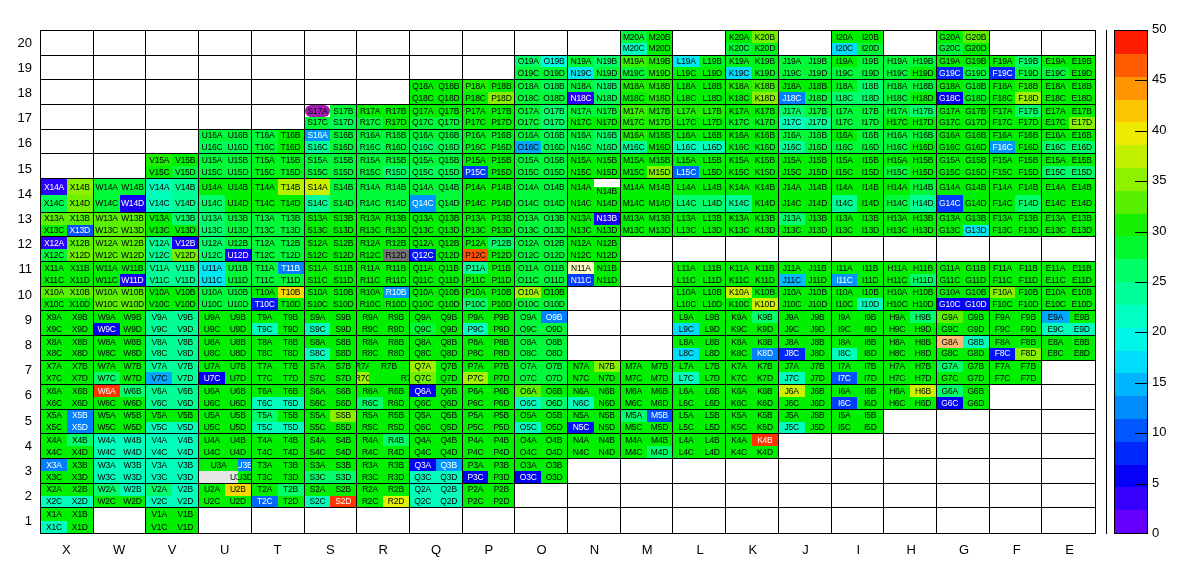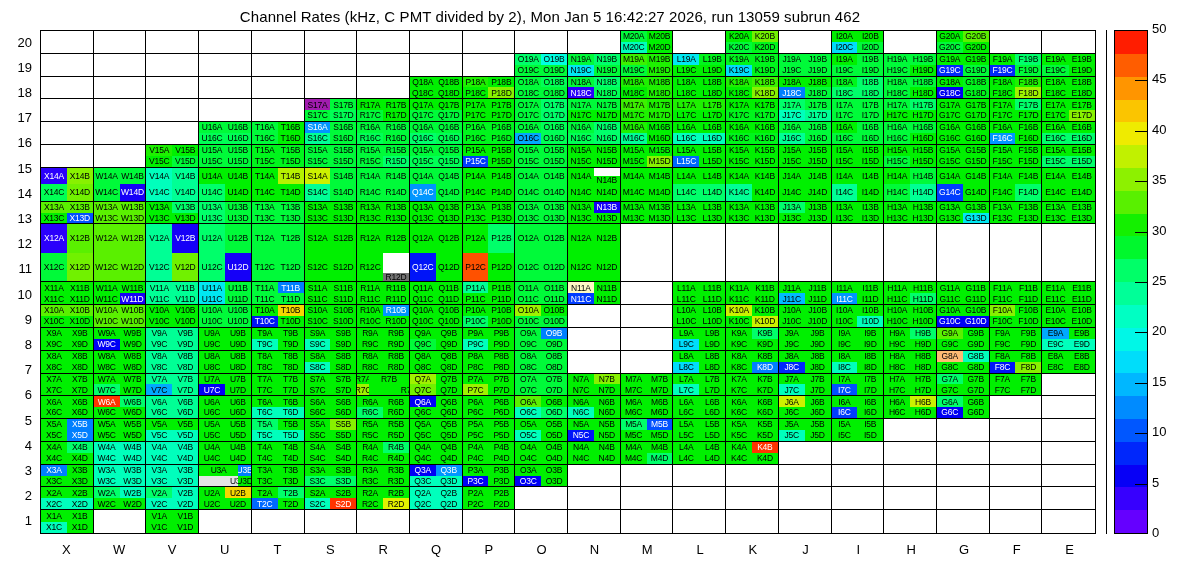--- a/index.html
+++ b/index.html
@@ -38,21 +38,20 @@
   #cbarticks{position:absolute;left:1114px;top:30px;width:34px;height:504px;pointer-events:none;}
   #cbarticks .tk{position:absolute;right:0;width:13px;height:0;border-top:1.5px solid #000;}
   .cblab{position:absolute;left:1152px;font-size:13px;}
   #cbaxis{position:absolute;left:1106px;top:30px;width:0;height:504px;border-left:1px solid #000;}
 </style>
 </head>
 <body>
 
 <div id="root">
 
-  <div id="title">Channel Rates (kHz, C PMT divided by 2), Mon Jan  5 16:42:27 2026, run 13059 subrun 462</div>
 
   <div id="plot">
     <div id="grid">
         <div class="bigcell"></div>
         <div class="bigcell"></div>
         <div class="bigcell"></div>
         <div class="bigcell"></div>
         <div class="bigcell"></div>
         <div class="bigcell"></div>
         <div class="bigcell"></div>
@@ -248,21 +247,21 @@
           <div class="sub" style="background: rgb(0, 240, 0); color: rgb(0, 0, 0);">E18B</div>
           <div class="sub" style="background: rgb(0, 240, 0); color: rgb(0, 0, 0);">E18C</div>
           <div class="sub" style="background: rgb(0, 240, 0); color: rgb(0, 0, 0);">E18D</div>
         </div>
         <div class="bigcell"></div>
         <div class="bigcell"></div>
         <div class="bigcell"></div>
         <div class="bigcell"></div>
         <div class="bigcell"></div>
         <div class="bigcell">
-          <div class="sub" style="background: #a21caf; color: rgb(0, 0, 0);">S17A</div>
+          <div class="sub" style="background: #a21caf; color: rgb(0, 0, 0); border-radius: 6px;">S17A</div>
           <div class="sub" style="background: rgb(0, 250, 57); color: rgb(0, 0, 0);">S17B</div>
           <div class="sub" style="background: rgb(0, 250, 57); color: rgb(0, 0, 0);">S17C</div>
           <div class="sub" style="background: rgb(0, 255, 85); color: rgb(0, 0, 0);">S17D</div>
         </div>
         <div class="bigcell">
           <div class="sub" style="background: rgb(0, 240, 0); color: rgb(0, 0, 0);">R17A</div>
           <div class="sub" style="background: rgb(0, 240, 0); color: rgb(0, 0, 0);">R17B</div>
           <div class="sub" style="background: rgb(0, 250, 57); color: rgb(0, 0, 0);">R17C</div>
           <div class="sub" style="background: rgb(0, 240, 0); color: rgb(0, 0, 0);">R17D</div>
         </div>
@@ -832,21 +831,21 @@
         <div class="bigcell">
           <div class="sub" style="background: rgb(0, 240, 0); color: rgb(0, 0, 0);">S12A</div>
           <div class="sub" style="background: rgb(0, 240, 0); color: rgb(0, 0, 0);">S12B</div>
           <div class="sub" style="background: rgb(0, 240, 0); color: rgb(0, 0, 0);">S12C</div>
           <div class="sub" style="background: rgb(0, 240, 0); color: rgb(0, 0, 0);">S12D</div>
         </div>
         <div class="bigcell">
           <div class="sub" style="background: rgb(0, 240, 0); color: rgb(0, 0, 0);">R12A</div>
           <div class="sub" style="background: rgb(0, 240, 0); color: rgb(0, 0, 0);">R12B</div>
           <div class="sub" style="background: rgb(0, 240, 0); color: rgb(0, 0, 0);">R12C</div>
-          <div class="sub" style="background: #737373; color: rgb(0, 0, 0); margin-top: 20px;">R12D</div>
+          <div class="sub" style="background: #737373; color: rgb(0, 0, 0);">R12D</div>
         </div>
         <div class="bigcell">
           <div class="sub" style="background: rgb(0, 240, 0); color: rgb(0, 0, 0);">Q12A</div>
           <div class="sub" style="background: rgb(0, 240, 0); color: rgb(0, 0, 0);">Q12B</div>
           <div class="sub" style="background: rgb(0, 20, 248); color: rgb(255, 255, 255);">Q12C</div>
           <div class="sub" style="background: rgb(0, 240, 0); color: rgb(0, 0, 0);">Q12D</div>
         </div>
         <div class="bigcell">
           <div class="sub" style="background: rgb(0, 240, 0); color: rgb(0, 0, 0);">P12A</div>
           <div class="sub" style="background: rgb(0, 255, 106); color: rgb(0, 0, 0);">P12B</div>

